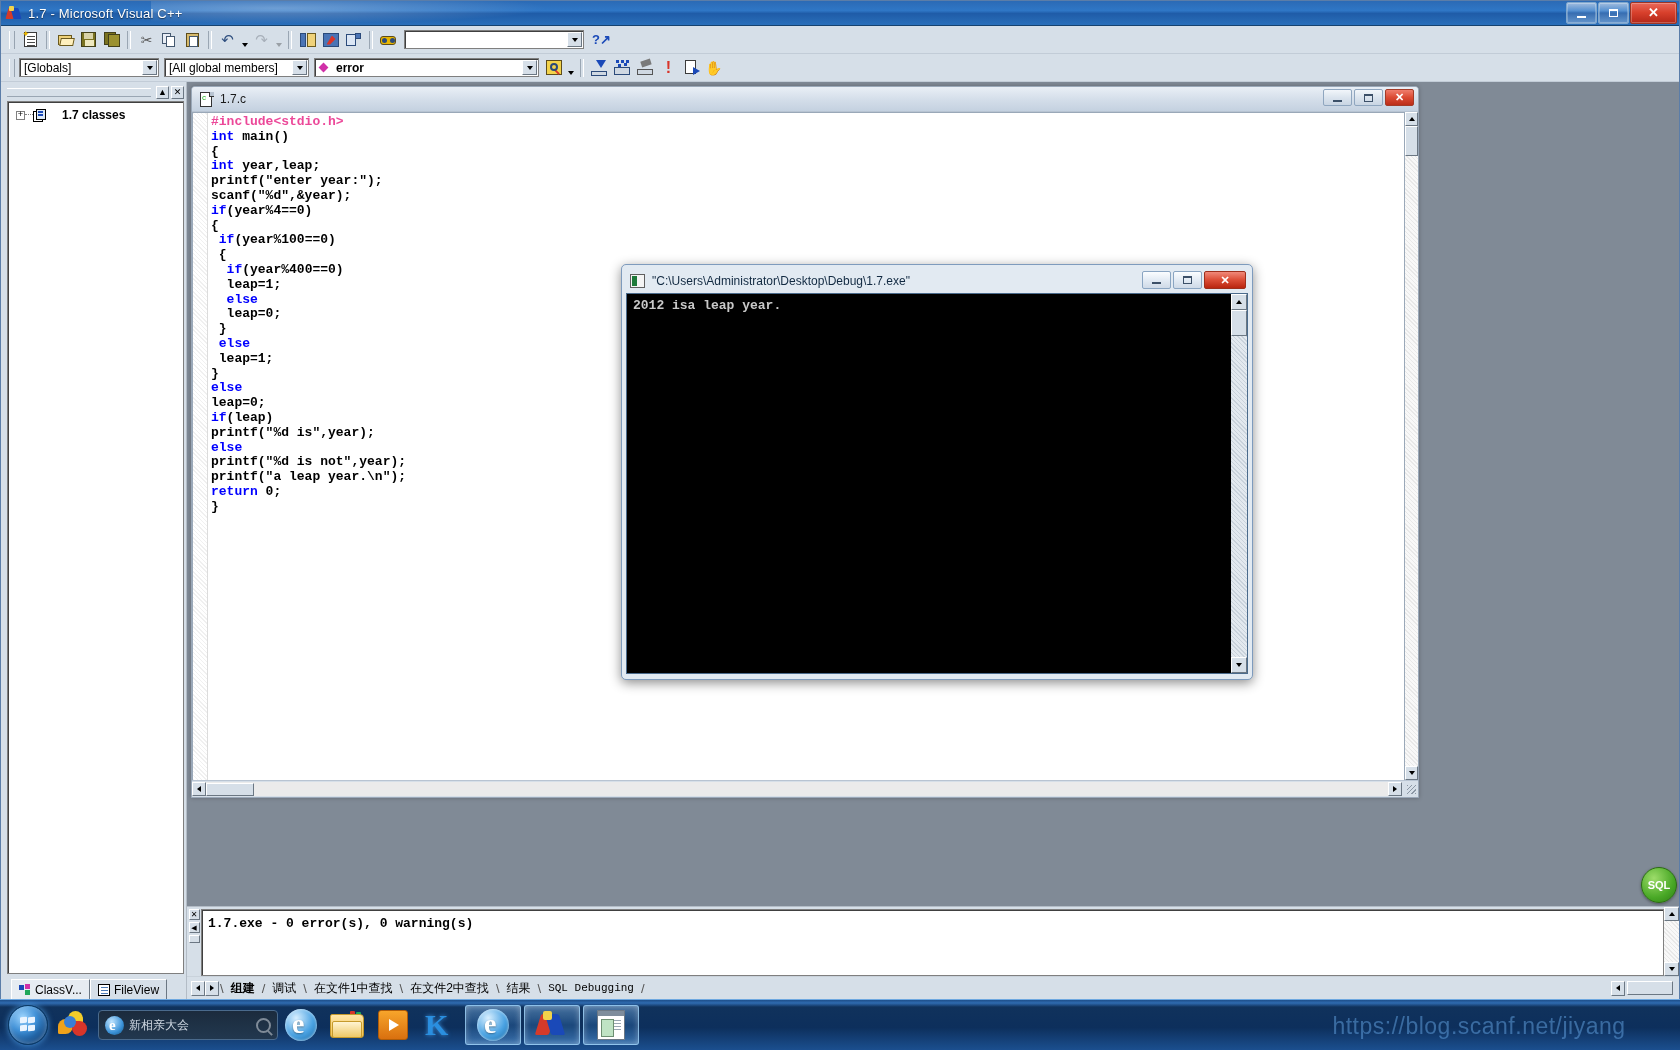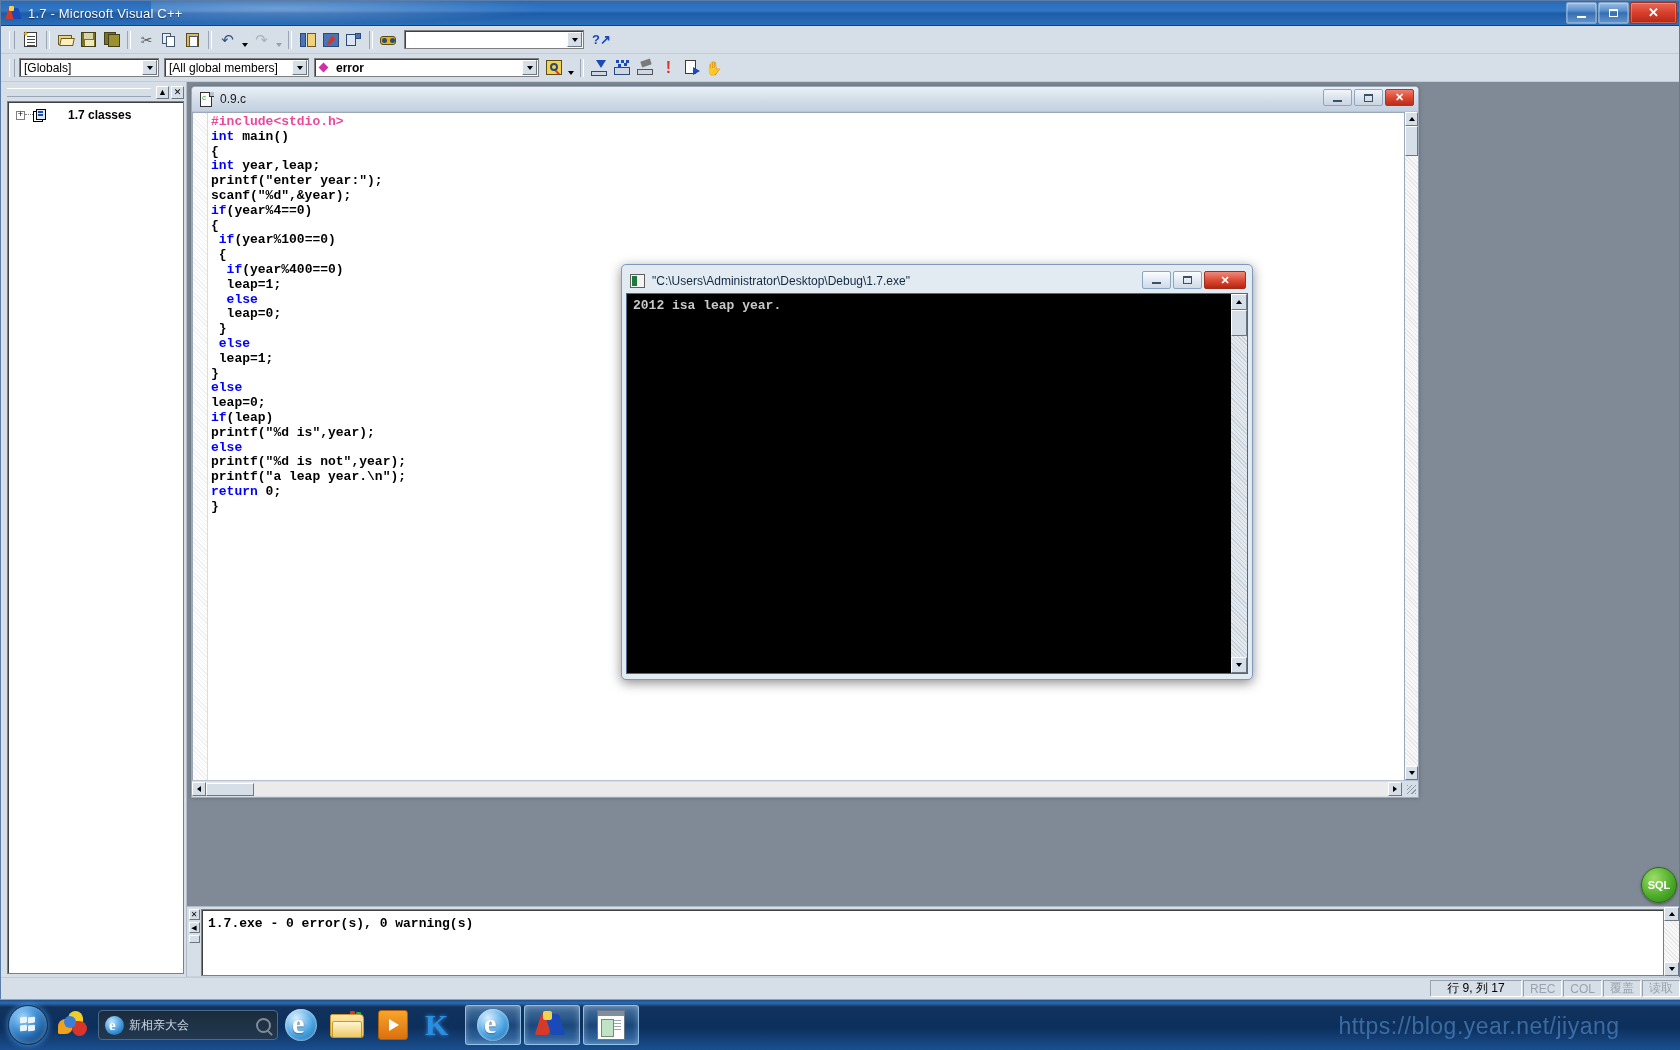--- a/index.html
+++ b/index.html
@@ -121,21 +121,21 @@
     color:#000;box-sizing:border-box;flex:0 0 9px;font-family:"Liberation Mono",monospace;
   }
   .tree-dots{width:8px;height:1px;border-top:1px dotted #808080;flex:0 0 8px;}
   .cls-ico{
     width:15px;height:13px;flex:0 0 15px;position:relative;margin-right:4px;
   }
   .cls-ico .b1{position:absolute;left:0;top:2px;width:10px;height:11px;background:#fff;border:1px solid #000;box-sizing:border-box;}
   .cls-ico .b2{position:absolute;left:3px;top:0;width:10px;height:11px;background:#dce9f7;border:1px solid #000;box-sizing:border-box;}
   .cls-ico .b3{position:absolute;left:5px;top:2px;width:5px;height:2px;background:#1a49b8;}
   .cls-ico .b4{position:absolute;left:5px;top:5px;width:5px;height:2px;background:#1a49b8;}
-  .tree-label{font-weight:bold;font-size:12px;color:#000;margin-left:16px;}
+  .tree-label{font-weight:bold;font-size:12px;color:#000;margin-left:10px;}
   #lp-tabs{height:24px;display:flex;align-items:flex-end;margin-top:1px;padding-left:4px;}
   .lp-tab{
     height:20px;display:flex;align-items:center;gap:4px;padding:0 7px;
     background:#d6dfe8;border:1px solid #fff;border-bottom:none;
     border-right-color:#6b7783;font-size:12px;color:#000;box-sizing:border-box;
   }
   .lp-tab.active{background:#e6ecf2;font-weight:normal;border-top-color:#fff;}
   .tabico{width:12px;height:12px;position:relative;flex:0 0 12px;}
   .tabico.cv .q1{position:absolute;left:0;top:1px;width:5px;height:5px;background:#1a49b8;}
   .tabico.cv .q2{position:absolute;left:6px;top:0;width:5px;height:5px;background:#d030a8;}
@@ -693,21 +693,21 @@
 
     <div id="mdi">
 
       <div id="editor-win">
         <div id="editor-title">
           <div class="doc-ico">
             <div class="pg"></div>
               <div class="fold"></div>
               <div class="tc">c</div>
           </div>
-          <div class="t">0.9.c</div>
+          <div class="t">1.7.c</div>
           <div id="editor-btns">
             <div class="mdibtn">
                 <div class="m-min"></div>
               </div>
             <div class="mdibtn">
                 <div class="m-max"></div>
               </div>
             <div class="mdibtn close">
                 <span class="m-close">✕</span>
               </div>
@@ -820,28 +820,20 @@
               </div>
             <div class="tab-hscroll"></div>
           </div>
         </div>
       </div>
 
       <div id="sql-float">SQL</div>
     </div>
   </div>
 
-  <div id="statusbar">
-    <div id="status-left"></div>
-    <div class="st-cell pos">行 9, 列 17</div>
-    <div class="st-cell dim">REC</div>
-    <div class="st-cell dim">COL</div>
-    <div class="st-cell dim">覆盖</div>
-    <div class="st-cell dim">读取</div>
-  </div>
 </div>
 
 <div id="taskbar">
   <div id="start-orb">
     <div class="orb">
       <div class="flag">
         <i class="fq" style="left:0;top:0;transform:skewY(-8deg);"></i>
         <i class="fq" style="left:8px;top:0;transform:skewY(-8deg);"></i>
         <i class="fq" style="left:0;top:8px;transform:skewY(-8deg);"></i>
         <i class="fq" style="left:8px;top:8px;transform:skewY(-8deg);"></i>
@@ -893,13 +885,13 @@
   <div class="tb-app">
     <div class="icon-doc">
       <div class="bar"></div>
         <div class="gr"></div>
         <div class="ln"></div>
     </div>
   </div>
 
 </div>
 
-<div id="watermark">https://blog.year.net/jiyang</div>
+<div id="watermark">https://blog.scanf.net/jiyang</div>
 
 </body></html>

